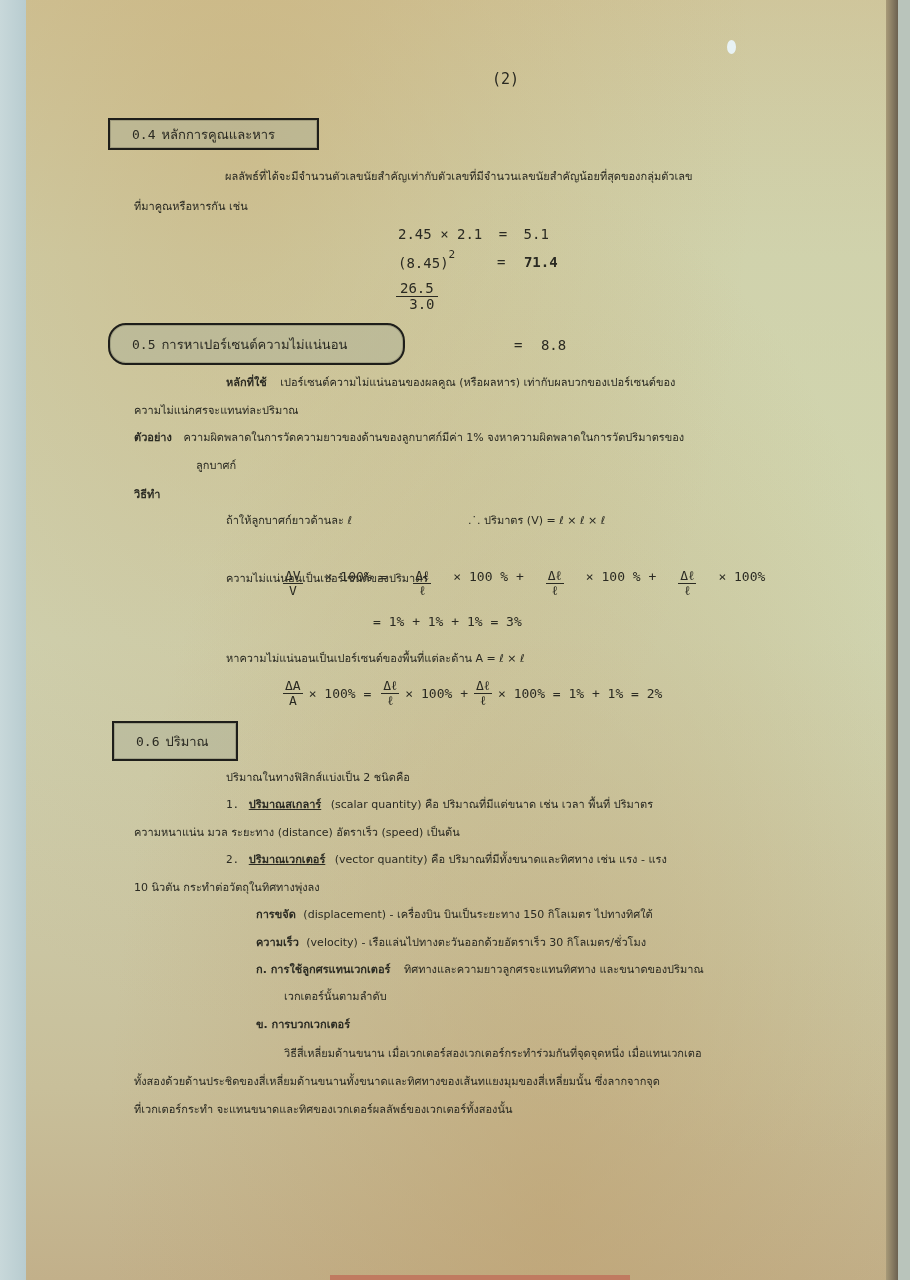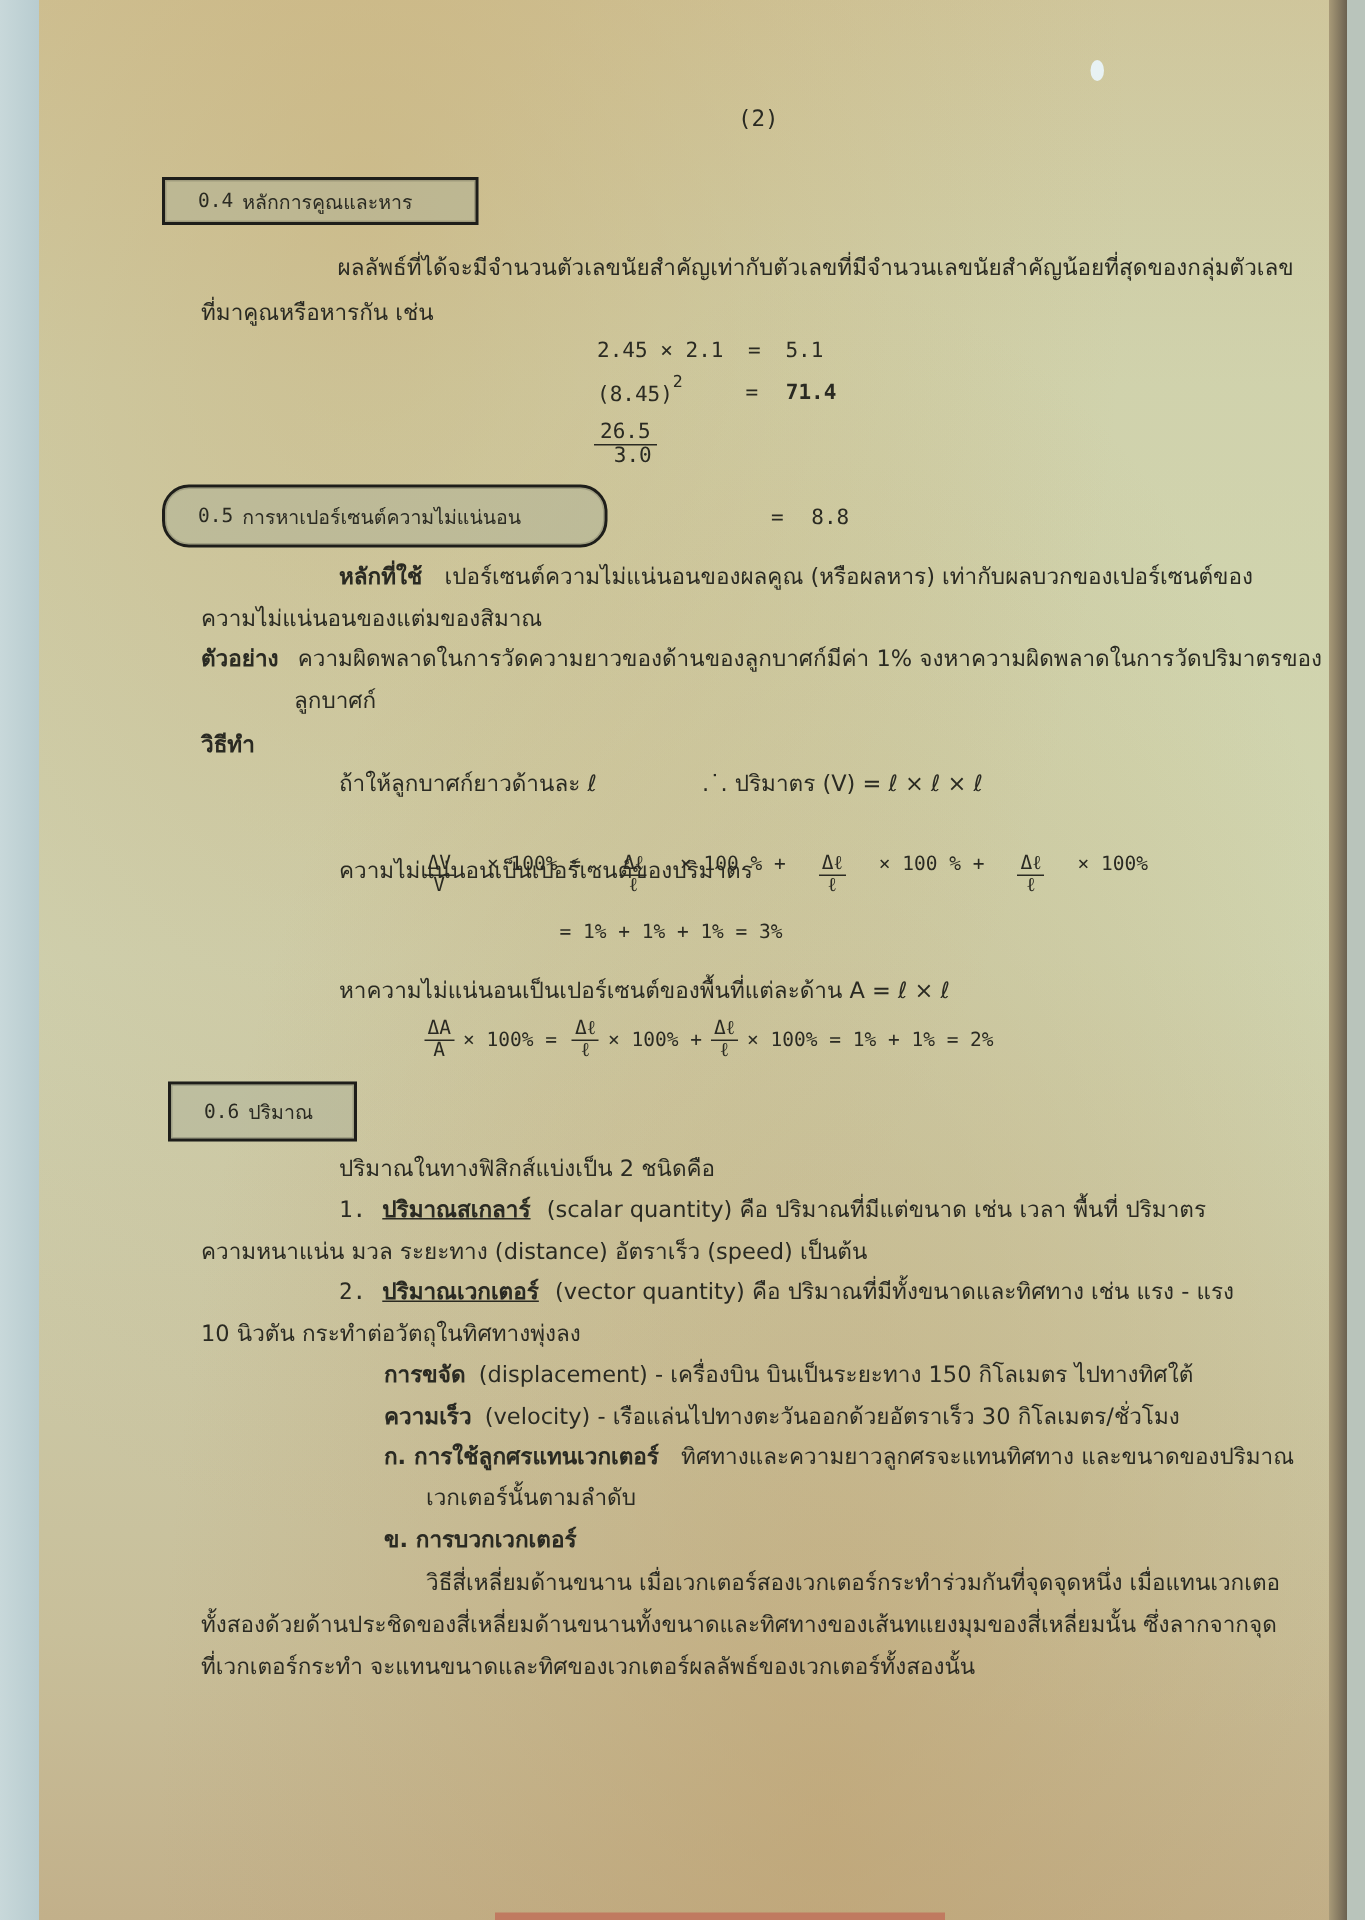--- a/index.html
+++ b/index.html
@@ -36,21 +36,21 @@
   .abs { position:absolute; white-space:nowrap; }
   .mono { font-family:"DejaVu Sans Mono", monospace; }
   .page-num { left:492px; top:70px; font-size:15px; }
   .sec-box {
     position:absolute; border:2.5px solid #1e1e1a;
     background:rgba(170,175,150,0.45);
     box-shadow: 0 0 0 1px rgba(0,0,0,0.15) inset;
     font-size:13px; display:flex; align-items:center; padding-left:22px; box-sizing:border-box;
   }
   .sec-box .num { font-family:"DejaVu Sans Mono", monospace; margin-right:6px; }
-  .t { font-size:15px; line-height:1; }
+  .t { font-size:11px; line-height:1; }
   .b { font-weight:bold; }
   .u { text-decoration:underline; }
   .eq { font-family:"DejaVu Sans Mono", monospace; font-size:14px; }
   .frac { display:inline-flex; flex-direction:column; align-items:center; vertical-align:middle; font-size:13px; line-height:1.05; }
   .frac .n { border-bottom:1.3px solid #2a2a22; padding:0 2px; }
   .frac .d { padding:0 2px; }
   sup { font-size:11px; }
 </style>
 </head>
 <body>
@@ -95,21 +95,21 @@
 </div>
 
 <div class="sec-box" style="left:108px;top:323px;width:297px;height:42px;border-radius:18px;">
   <span class="num">0.5</span>
   <span>การหาเปอร์เซนต์ความไม่แน่นอน</span>
 </div>
 <div class="abs t" style="left:226px;top:377px;">
   <span class="b">หลักที่ใช้</span>
   <span style="margin-left:10px;text-align:right;">เปอร์เซนต์ความไม่แน่นอนของผลคูณ  (หรือผลหาร)  เท่ากับผลบวกของเปอร์เซนต์ของ</span>
 </div>
-<div class="abs t" style="left:134px;top:405px;">ความไม่แน่นอนของแต่มของสิมาณ</div>
+<div class="abs t" style="left:134px;top:405px;">ความไม่แน่กศรจะแทนท่ละปริมาณ</div>
 <div class="abs t" style="left:134px;top:432px;">
   <span class="b">ตัวอย่าง</span>
   <span style="margin-left:8px;">ความผิดพลาดในการวัดความยาวของด้านของลูกบาศก์มีค่า 1%  จงหาความผิดพลาดในการวัดปริมาตรของ</span>
 </div>
 <div class="abs t" style="left:196px;top:460px;">ลูกบาศก์</div>
 <div class="abs t b" style="left:134px;top:489px;">วิธีทำ</div>
 
 <div class="abs t" style="left:226px;top:515px;">ถ้าให้ลูกบาศก์ยาวด้านละ ℓ</div>
 <div class="abs t" style="left:468px;top:515px;">.˙. ปริมาตร (V) = ℓ × ℓ × ℓ</div>
 <div class="abs t" style="left:226px;top:573px;">ความไม่แน่นอนเป็นเปอร์เซนต์ของปริมาตร</div>

